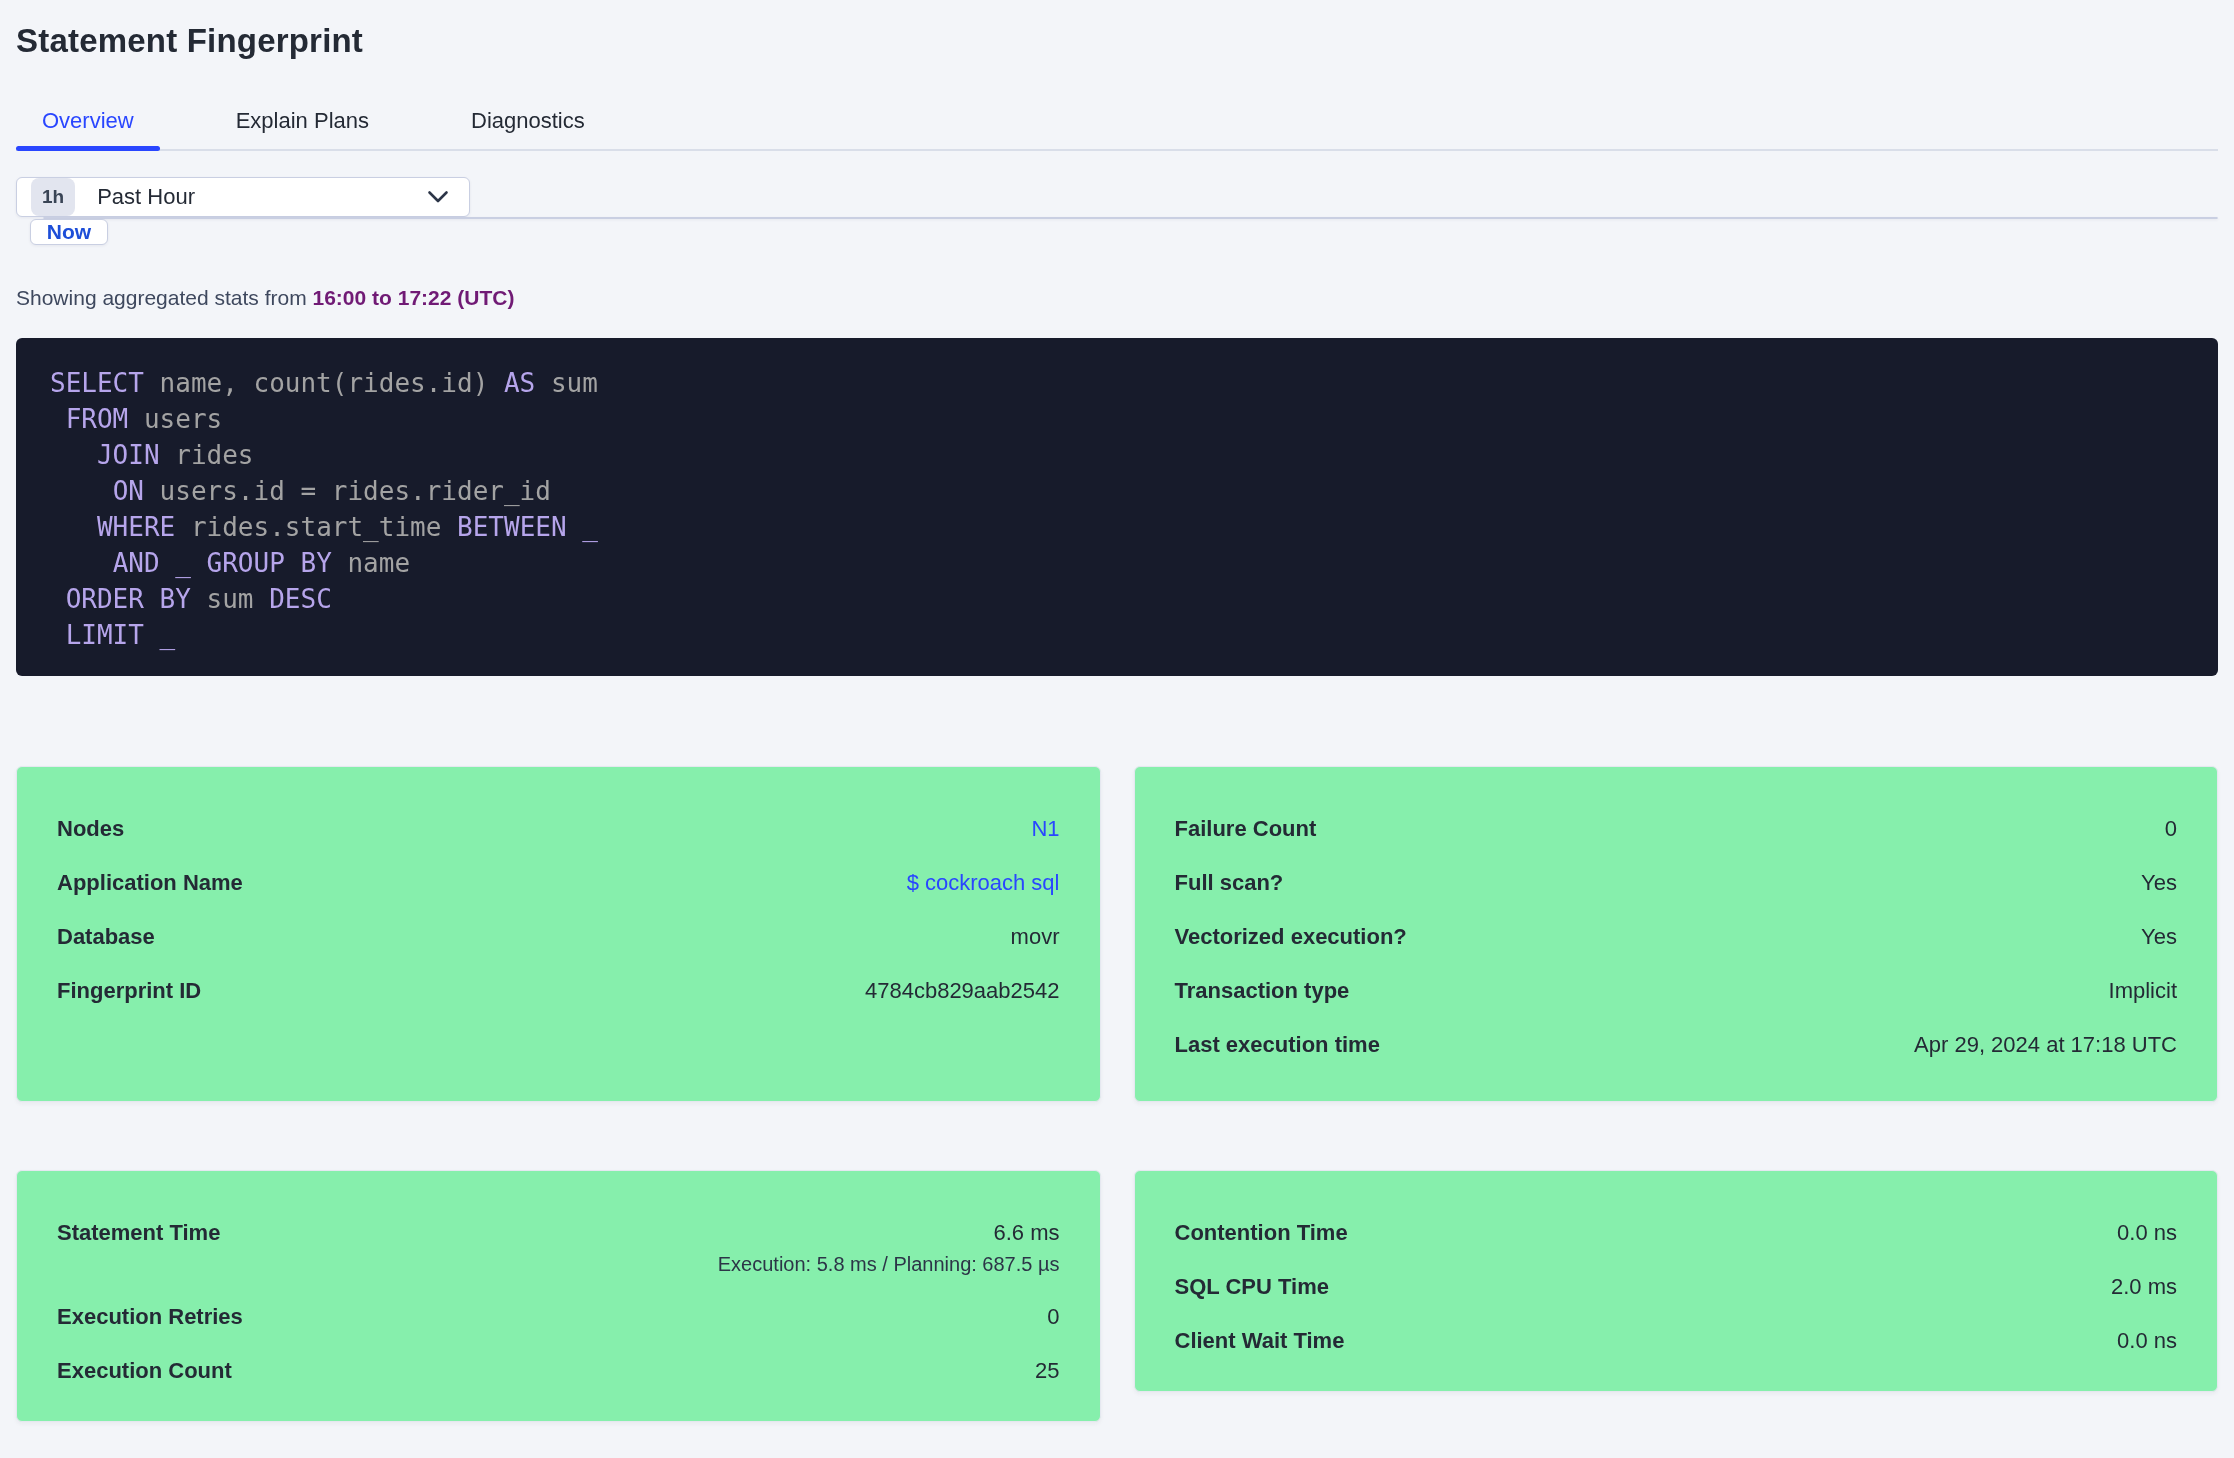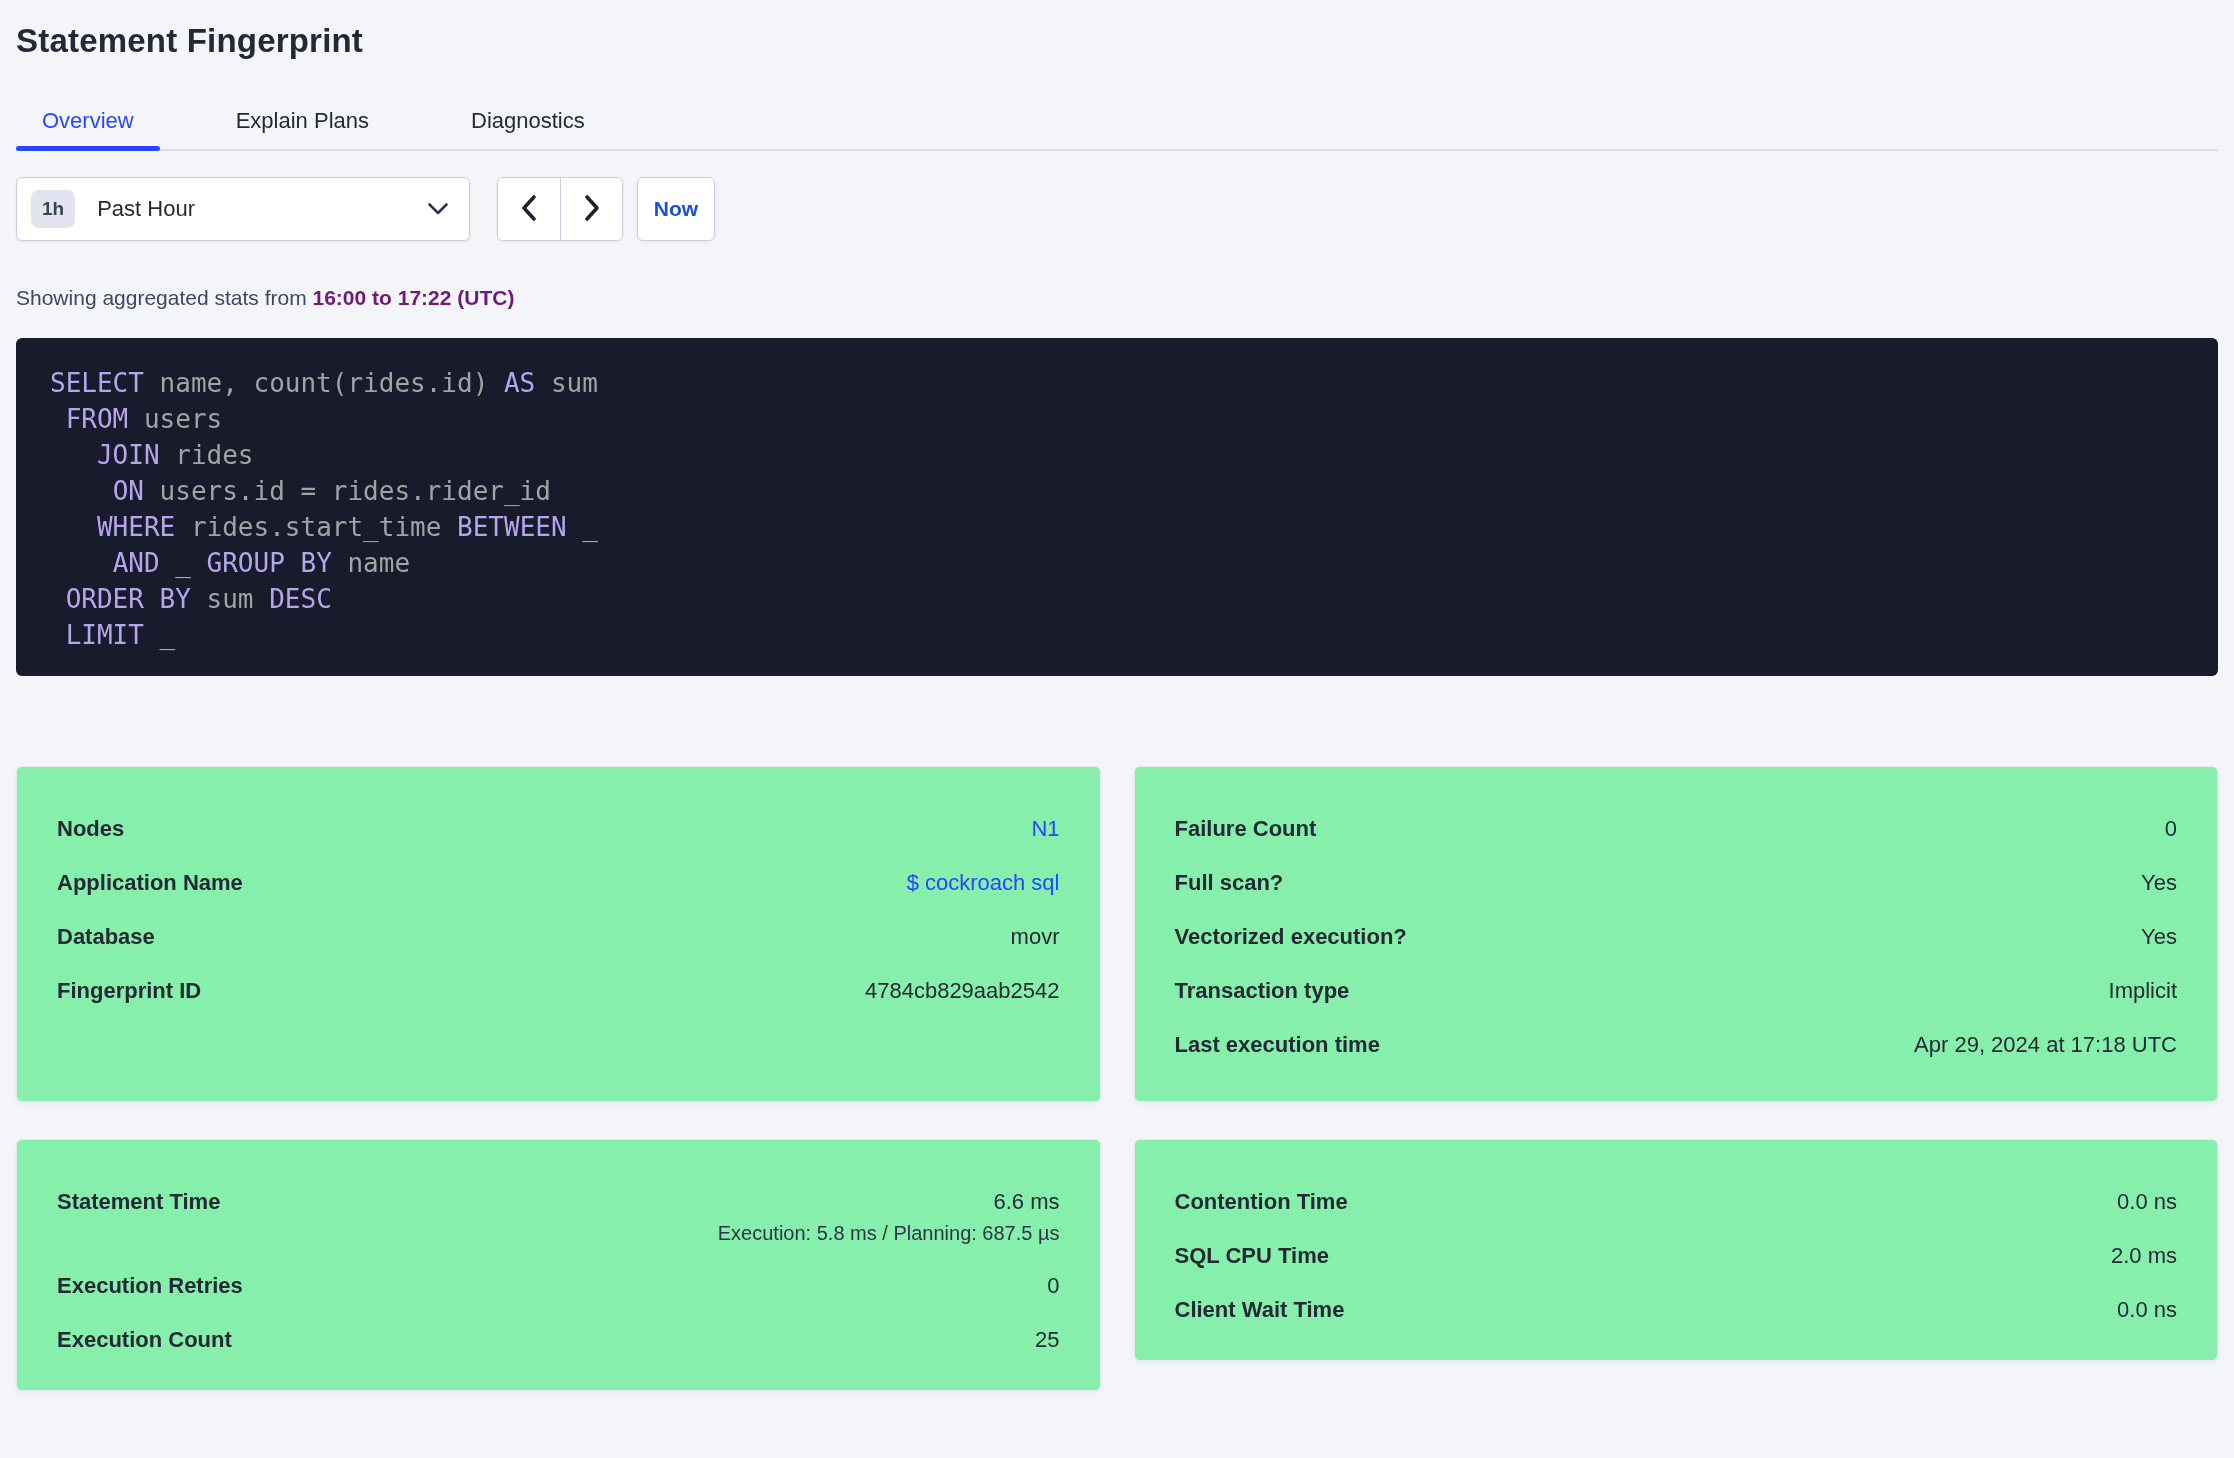--- a/index.html
+++ b/index.html
@@ -15,21 +15,21 @@
   .title { font-size: 33px; font-weight: 700; line-height: 38px; letter-spacing: .2px; }
 
   .tabs { display: flex; gap: 50px; margin-top: 46px; border-bottom: 2px solid #d9dee9; }
   .tab { font-size: 22px; line-height: 30px; padding: 0 26px 13px; color: #242a35; position: relative; cursor: pointer; }
   .tab.active { color: var(--accent); }
   .tab.active::after {
     content: ""; position: absolute; left: 0; right: 0; bottom: -2px; height: 5px;
     background: var(--accent); border-radius: 3px;
   }
 
-  .controls { display: flex; margin-top: 26px; height: 64px; }
+  .controls { display: flex; margin-top: 26px; height: 64px; flex-direction: column; }
   .picker {
     width: 454px; background: #fff; border: 1px solid #c9cfe2; border-radius: 6px;
     display: flex; align-items: center; box-shadow: 0 1px 3px rgba(60,70,100,.08); cursor: pointer;
   }
   .badge {
     margin-left: 14px; padding: 8px 11px; background: #e2e5ef; border-radius: 8px;
     font-size: 19px; font-weight: 700; color: #394455;
   }
   .picker-label { margin-left: 22px; font-size: 22px; }
   .picker .chev { margin-left: auto; margin-right: 20px; display: flex; }
@@ -58,21 +58,21 @@
   .code .kw { color: var(--kw); }
   .code .ph { color: var(--kw); }
   .code .tx { color: #a3a3a3; }
 
   .grid { display: grid; grid-template-columns: 1fr 1fr; gap: 33px; margin-top: 90px; }
   .grid.second { margin-top: 37px; align-items: start; }
   .card {
     background: #86efac; border: 1px solid #e5e8f0; border-radius: 6px;
     box-shadow: 0 2px 4px rgba(36,42,53,.05); padding: 48px 40px 42px;
   }
-  .grid.second .card { padding-bottom: 36px; }
+  .grid.second .card { padding-bottom: 36px; margin-top: 31px; }
   .crow { display: flex; justify-content: space-between; align-items: flex-start; margin-bottom: 26px; font-size: 22px; line-height: 28px; }
   .crow:last-child { margin-bottom: 0; }
   .clabel { font-weight: 700; }
   .cvalue { text-align: right; }
   .link { color: var(--accent); cursor: pointer; }
   .subvalue { font-size: 20px; line-height: 26px; margin-top: 4px; color: #2c3547; text-align: right; }
 </style>
 </head>
 <body>
 

